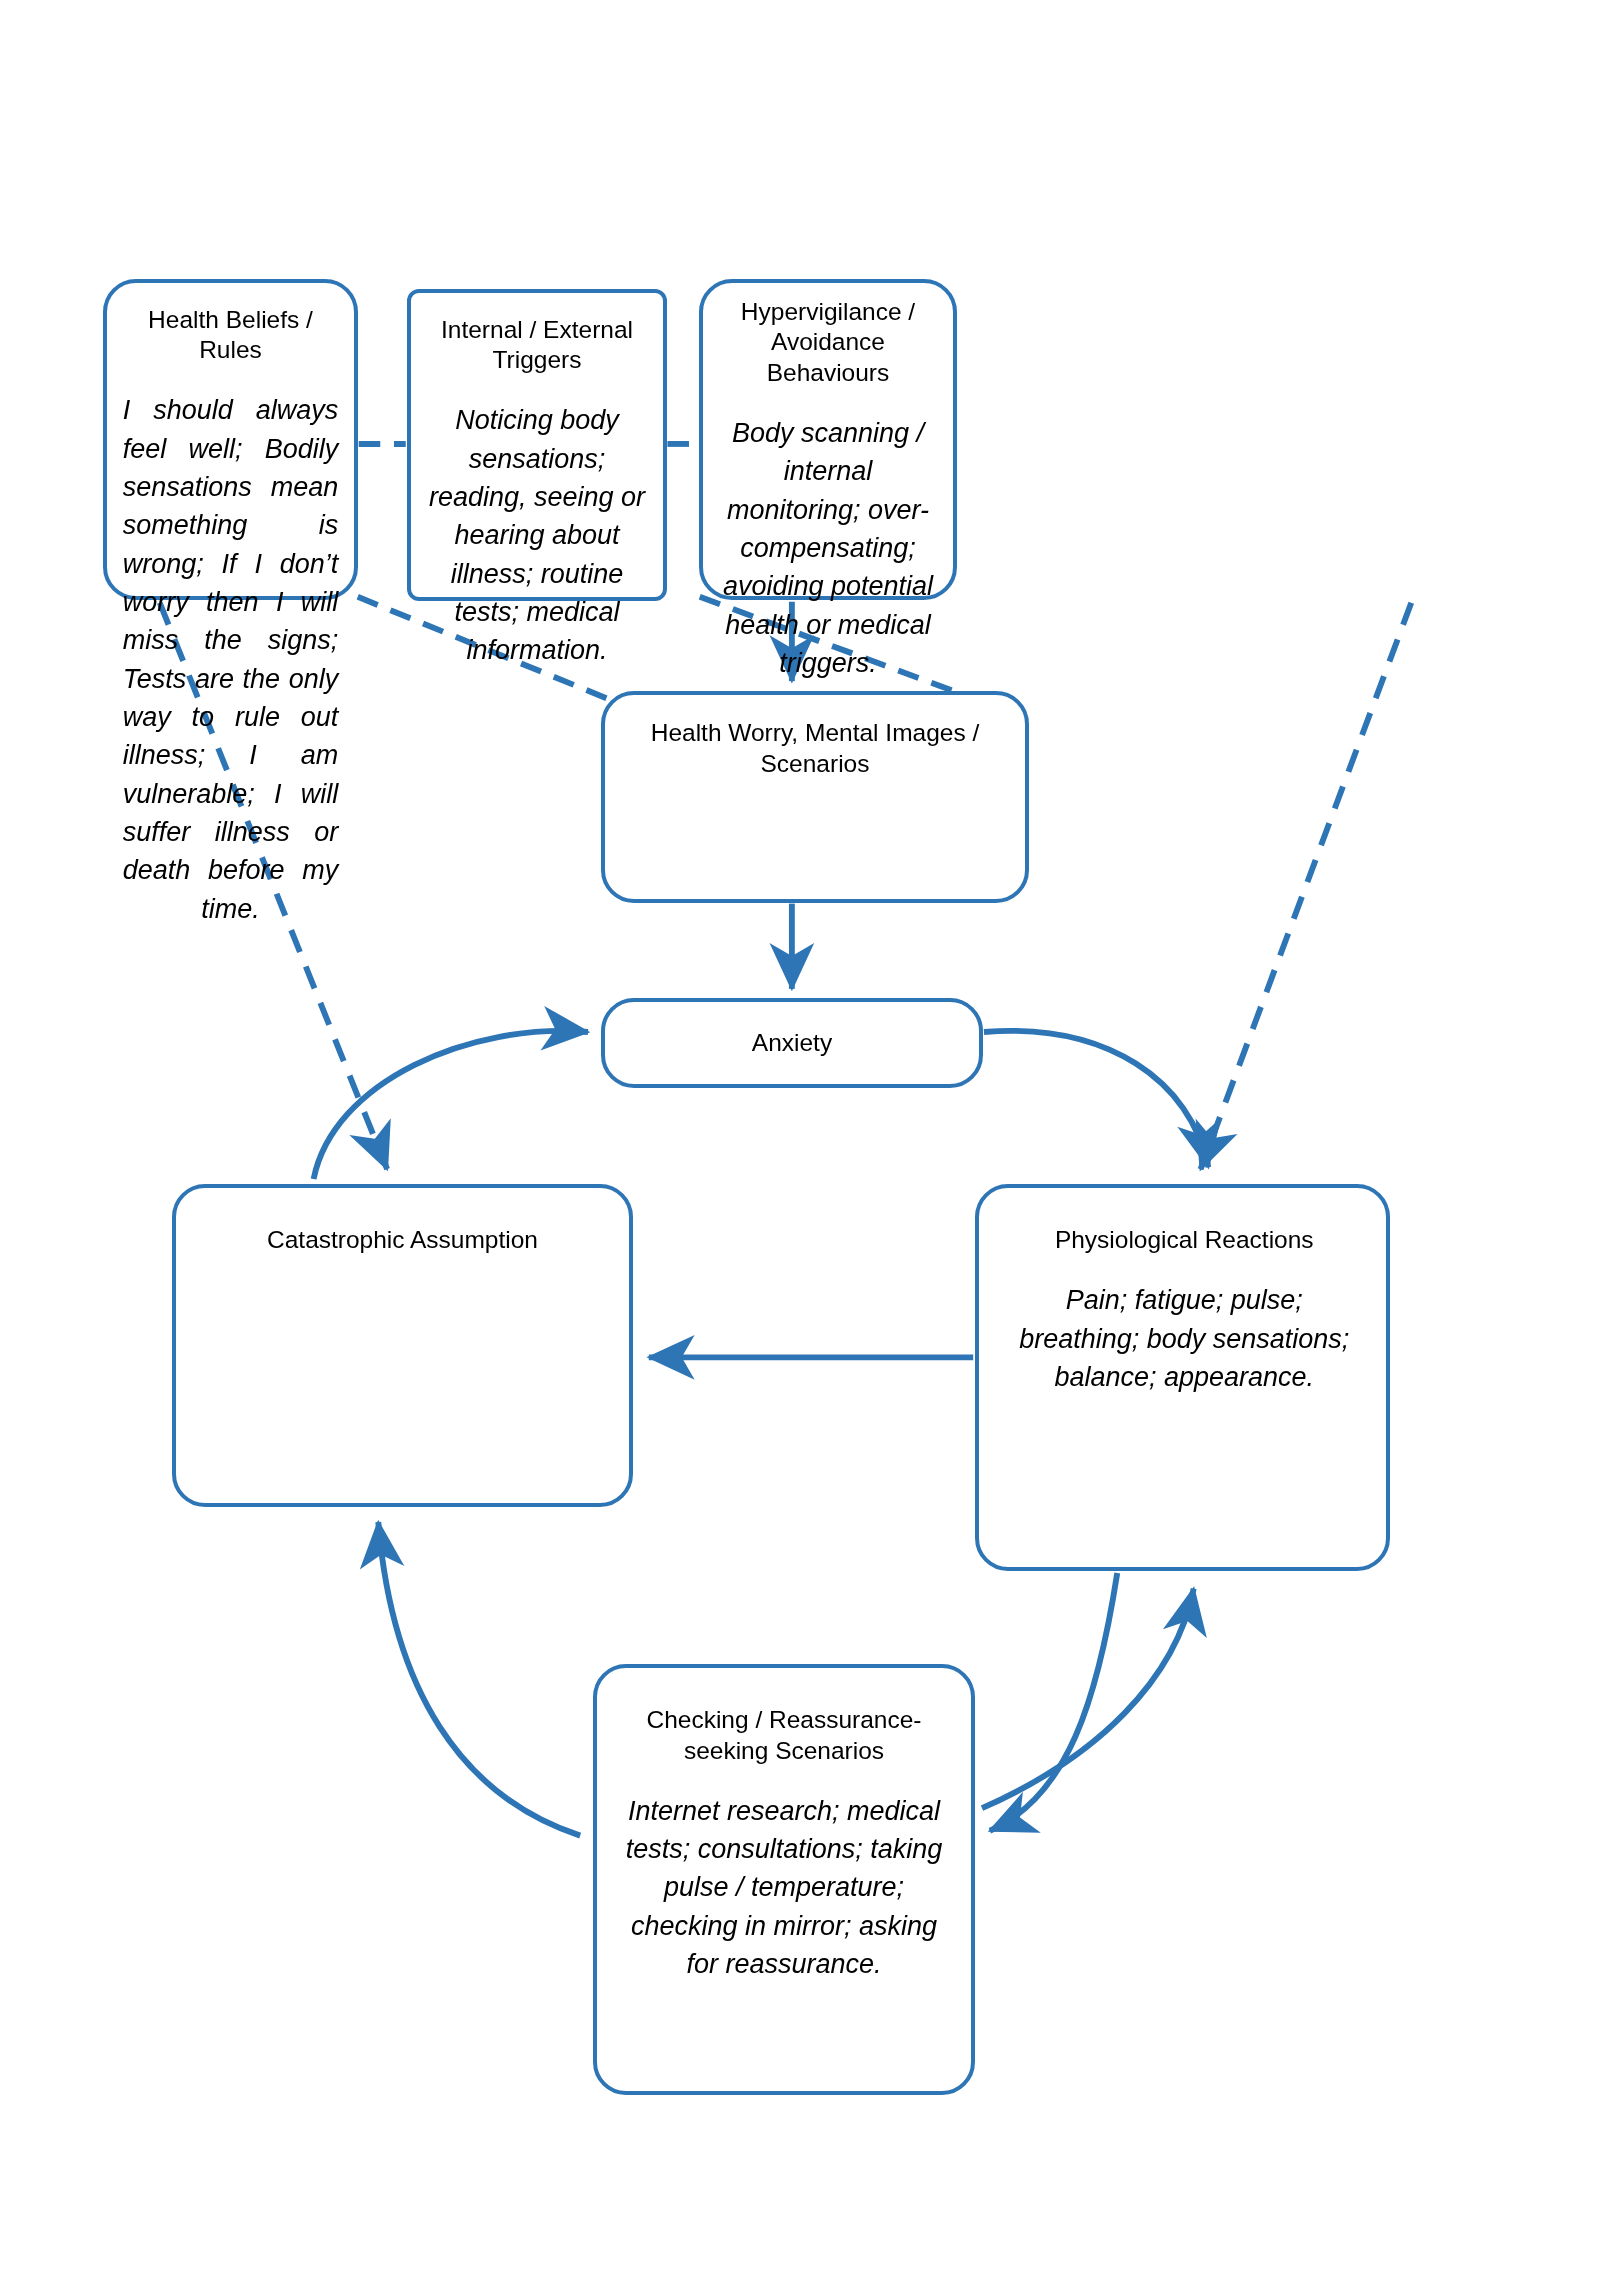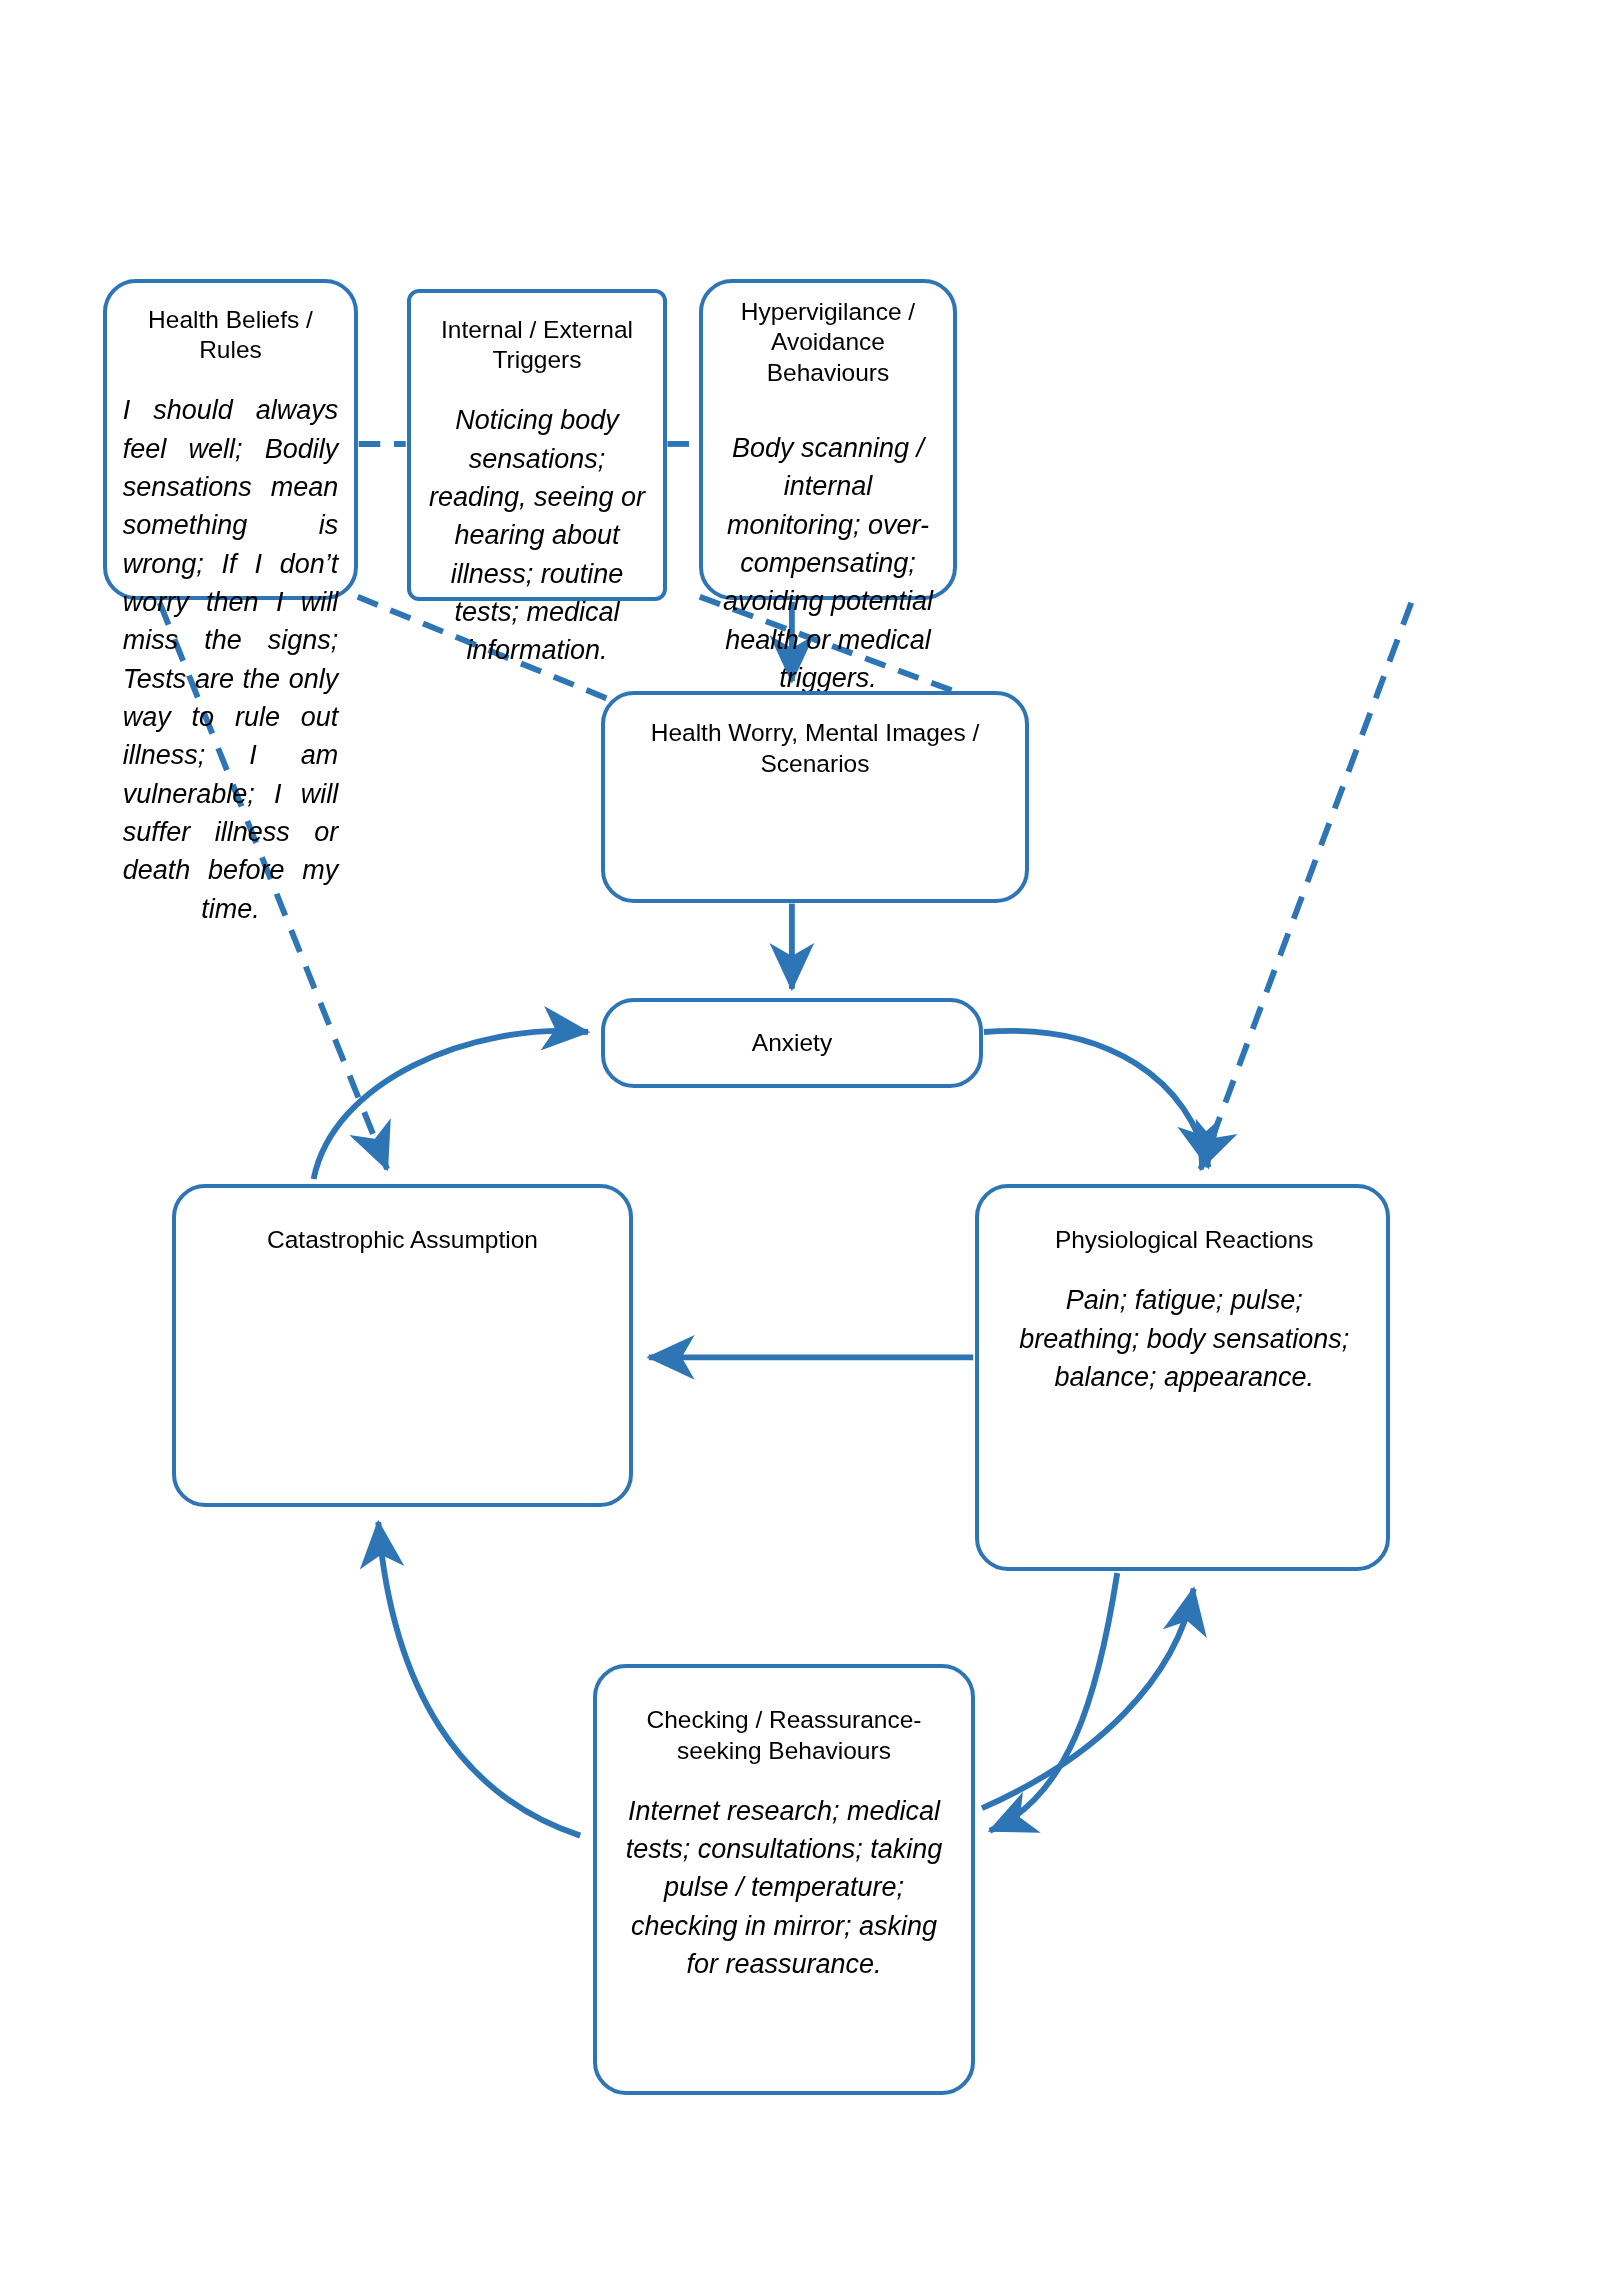--- a/index.html
+++ b/index.html
@@ -72,21 +72,21 @@
   #n-checking     { left: 593px;  top: 1632px; width: 382px; height: 431px; }
 
   #n-beliefs  .title { margin-bottom: 25.5px; }
   #n-triggers .title { margin-bottom: 25.5px; }
   #n-hyper    .title { margin-bottom: 25.5px; }
   #n-catastrophic .title { margin-bottom: 21.6px; }
   #n-physio   .title { margin-top: 21.6px; margin-bottom: 25.5px; }
   #n-checking .title { margin-bottom: 25.5px; }
   #n-worry    .title { margin-top: 7.8px; }
   #n-beliefs  { padding-top: 21.6px; }
-  #n-hyper    { padding-top: 13.7px; gap: 15px; }
+  #n-hyper    { padding-top: 13.7px; }
   #n-triggers { padding-top: 21.6px; }
   #n-catastrophic { padding-top: 37px; padding-left: 37px; padding-right: 37px; }
   #n-physio   { padding-left: 25.5px; padding-right: 22px; }
   #n-checking { padding-top: 37px; padding-left: 21.6px; padding-right: 21.6px; }
 </style>
 </head>
 <body>
 
 <div id="canvas">
 
@@ -152,18 +152,18 @@
   <div class="node" id="n-catastrophic">
     <div class="title">Catastrophic Assumption</div>
   </div>
 
   <div class="node" id="n-physio">
     <div class="title">Physiological Reactions</div>
     <div class="body">Pain; fatigue; pulse; breathing;  body sensations; balance; appearance.</div>
   </div>
 
   <div class="node" id="n-checking">
-    <div class="title">Checking / Reassurance-seeking Behaviours</div>
+    <div class="title">Checking / Reassurance-seeking Scenarios</div>
     <div class="body">Internet research; medical tests; consultations; taking pulse / temperature; checking in mirror; asking for reassurance.</div>
   </div>
 
 </div>
 
 
 </body></html>

